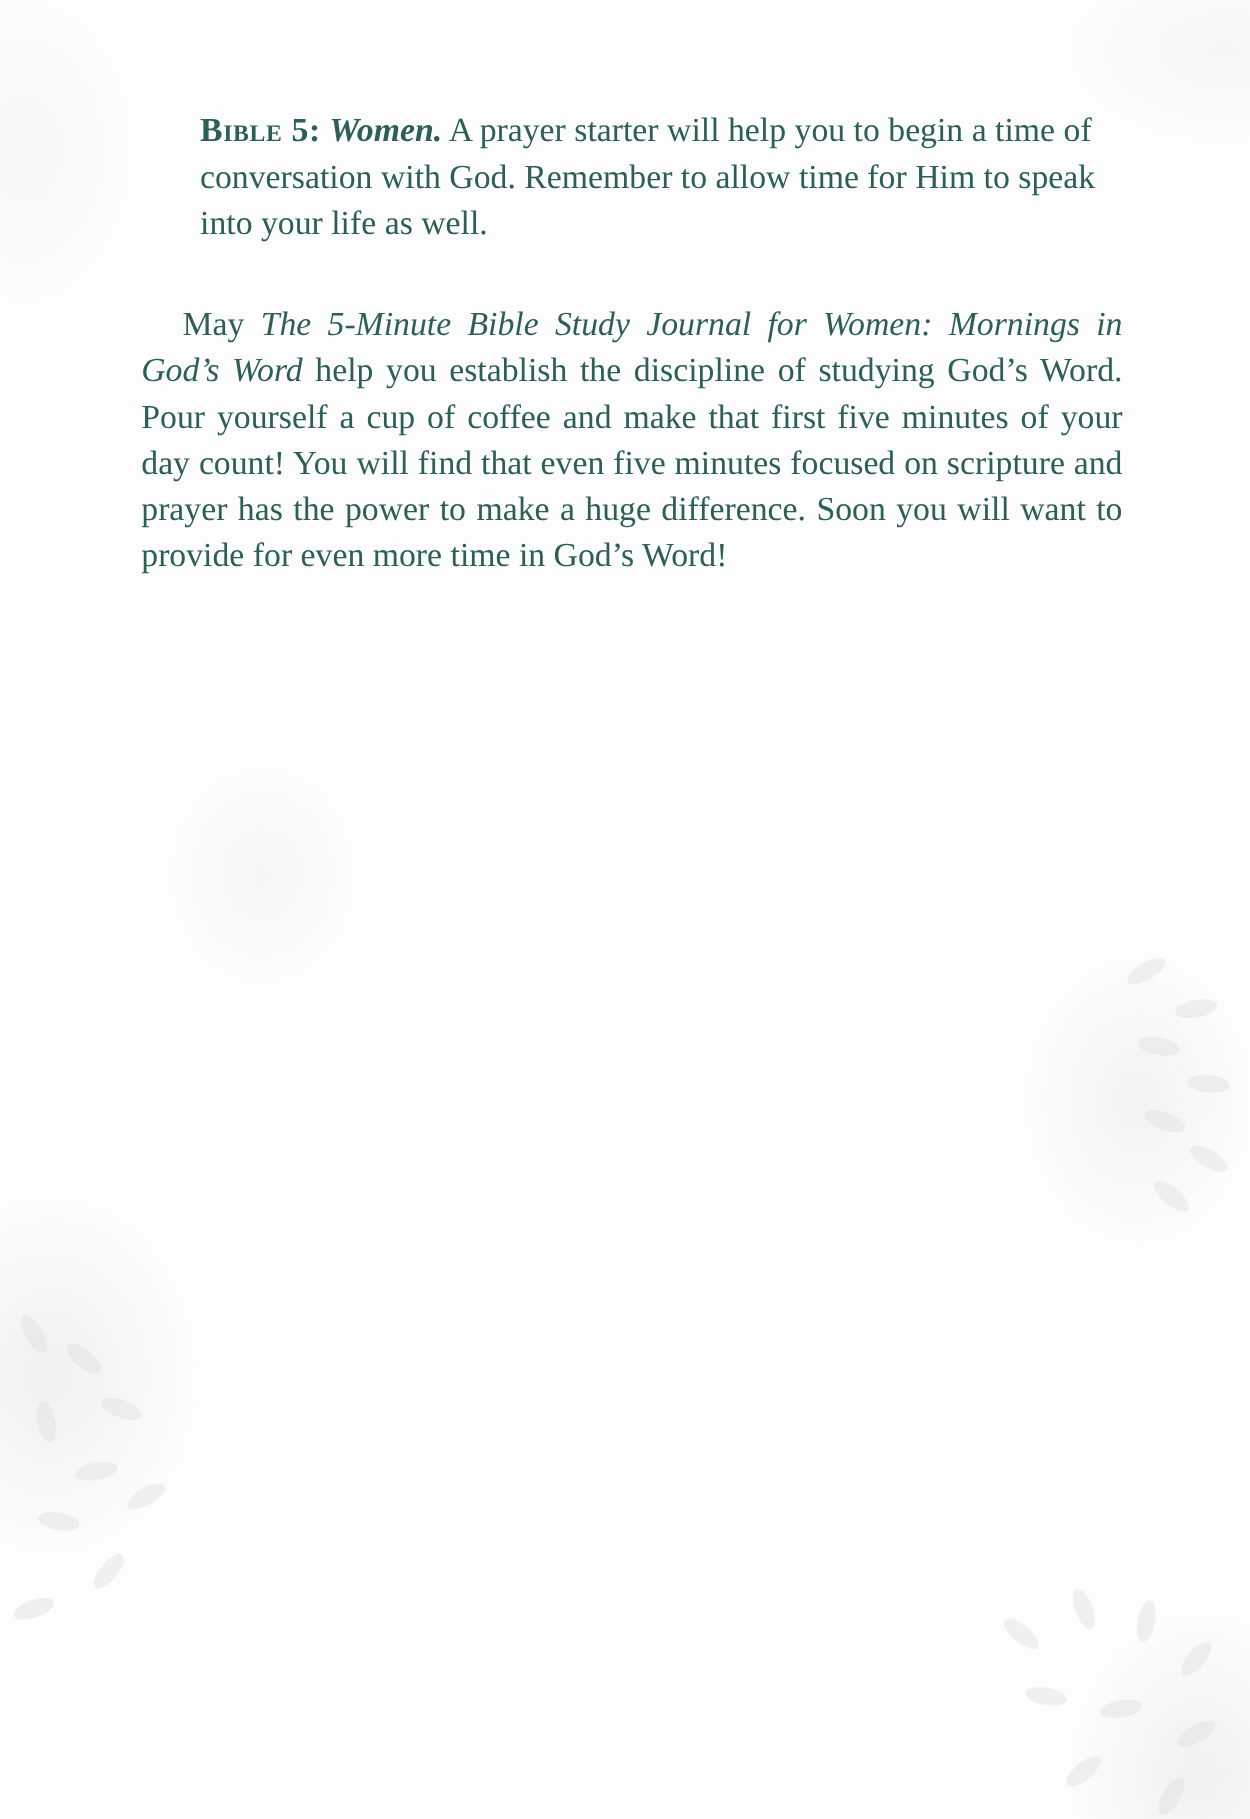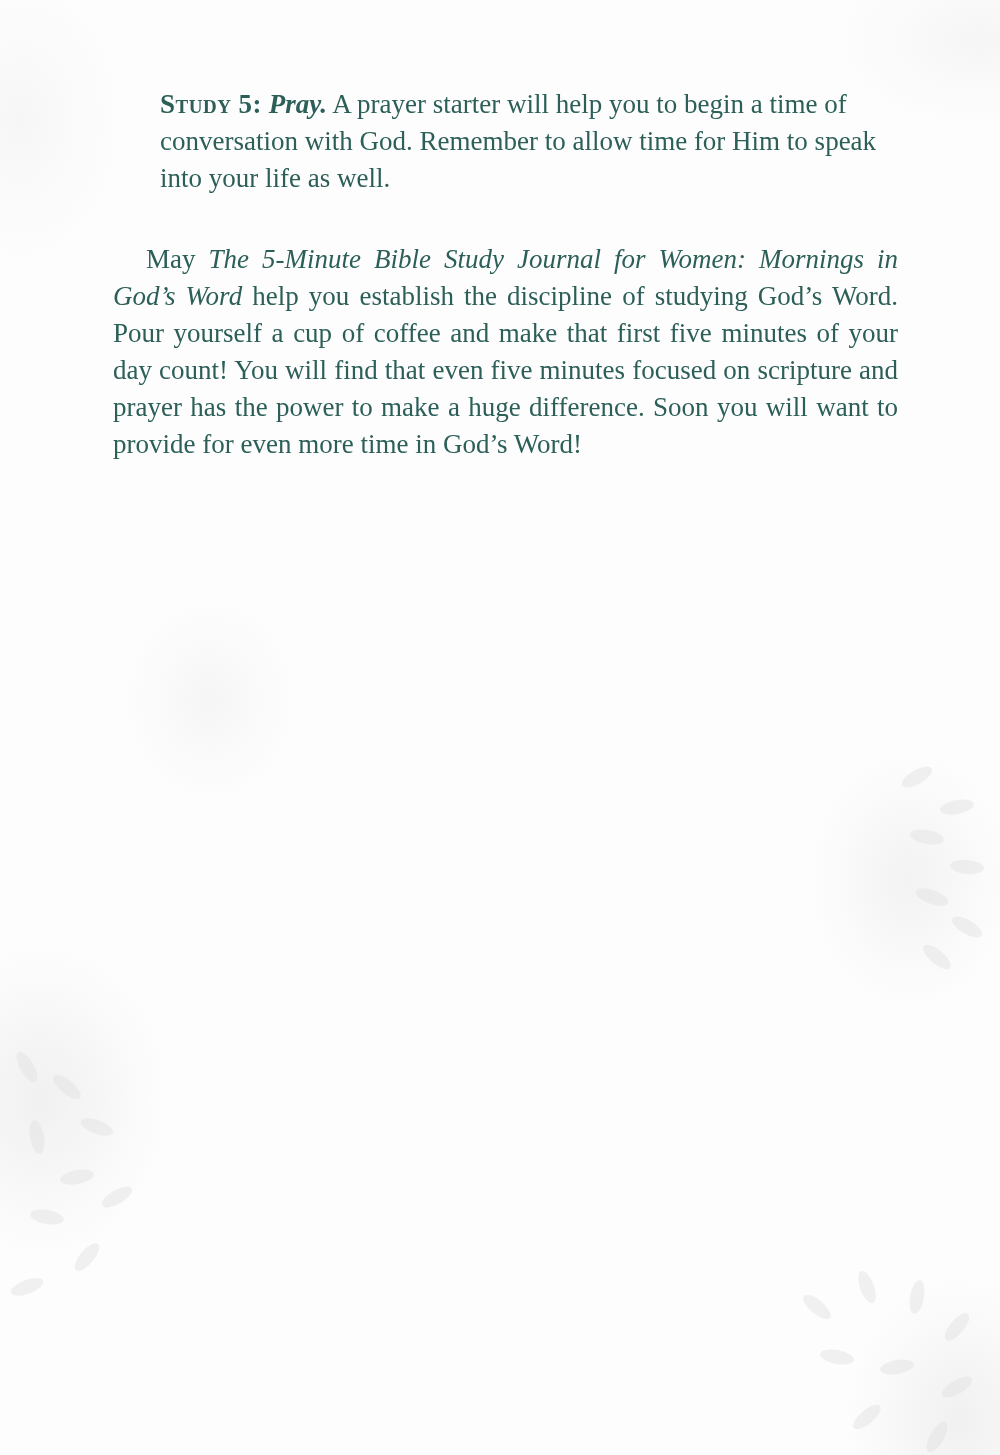--- a/index.html
+++ b/index.html
@@ -104,16 +104,16 @@
   <div class="petal" style="left:140px;top:30px;transform:rotate(100deg)"></div>
   <div class="petal" style="left:180px;top:60px;transform:rotate(130deg)"></div>
   <div class="petal" style="left:60px;top:90px;transform:rotate(10deg)"></div>
   <div class="petal" style="left:120px;top:100px;transform:rotate(-10deg)"></div>
   <div class="petal" style="left:180px;top:120px;transform:rotate(-30deg)"></div>
   <div class="petal" style="left:90px;top:150px;transform:rotate(-40deg)"></div>
   <div class="petal" style="left:160px;top:170px;transform:rotate(-60deg)"></div>
 </div>
 
 <main class="content">
-  <p class="minute-para"><span class="smallcaps">Study 5:</span> <span class="bold-italic">Pray.</span><span> A prayer starter will help you to begin a time of conversation with God. Remember to allow time for Him to speak into your life as well.</span></p>
+  <p class="minute-para"><span class="smallcaps">Bible 5:</span> <span class="bold-italic">Women.</span><span> A prayer starter will help you to begin a time of conversation with God. Remember to allow time for Him to speak into your life as well.</span></p>
 
   <p class="closing-para"><span>May </span><span class="italic">The 5-Minute Bible Study Journal for Women: Mornings in God’s Word</span><span> help you establish the discipline of studying God’s Word. Pour yourself a cup of coffee and make that first five minutes of your day count! You will find that even five minutes focused on scripture and prayer has the power to make a huge difference. Soon you will want to provide for even more time in God’s Word!</span></p>
 </main>
 
 </body></html>

